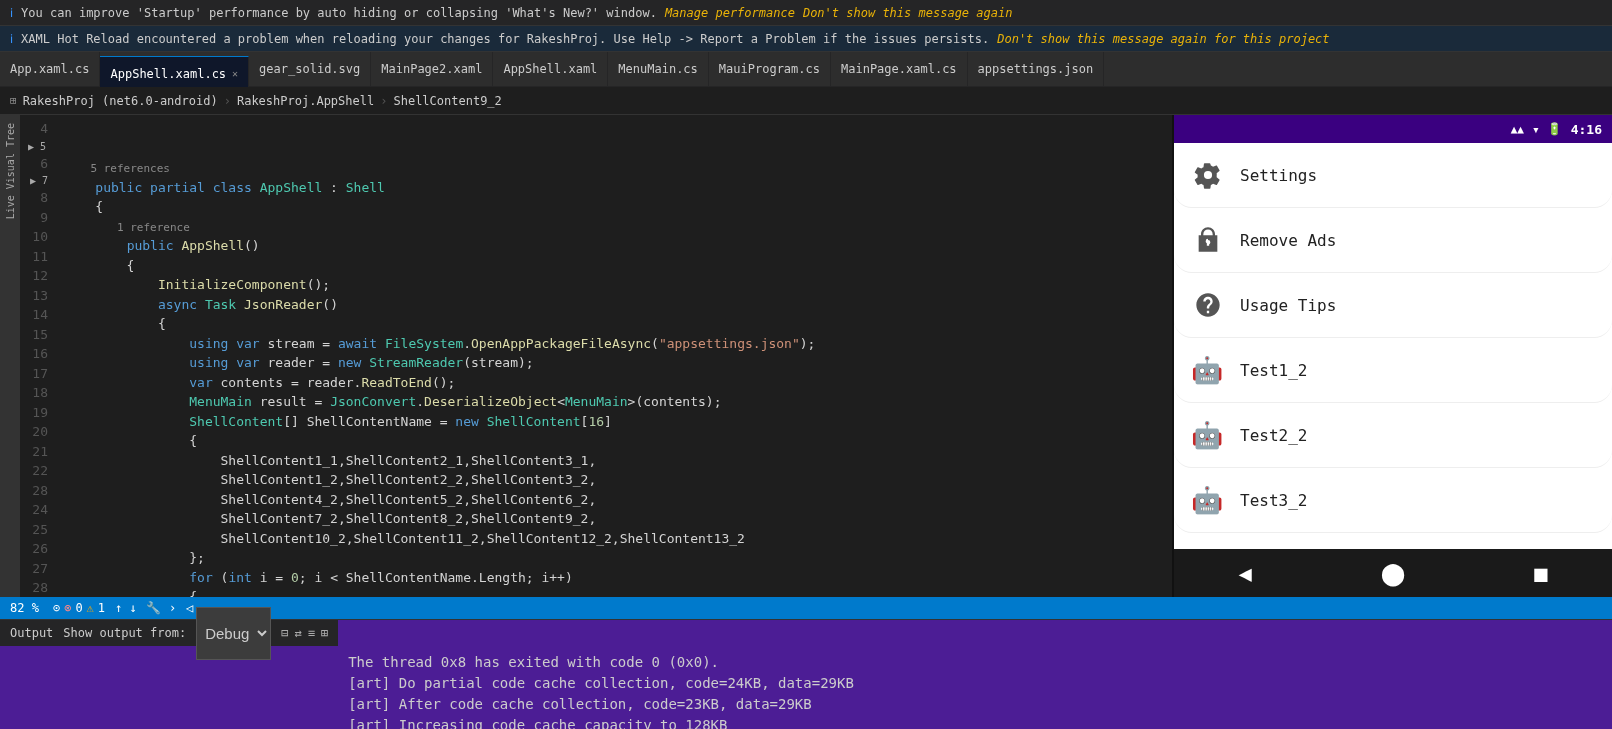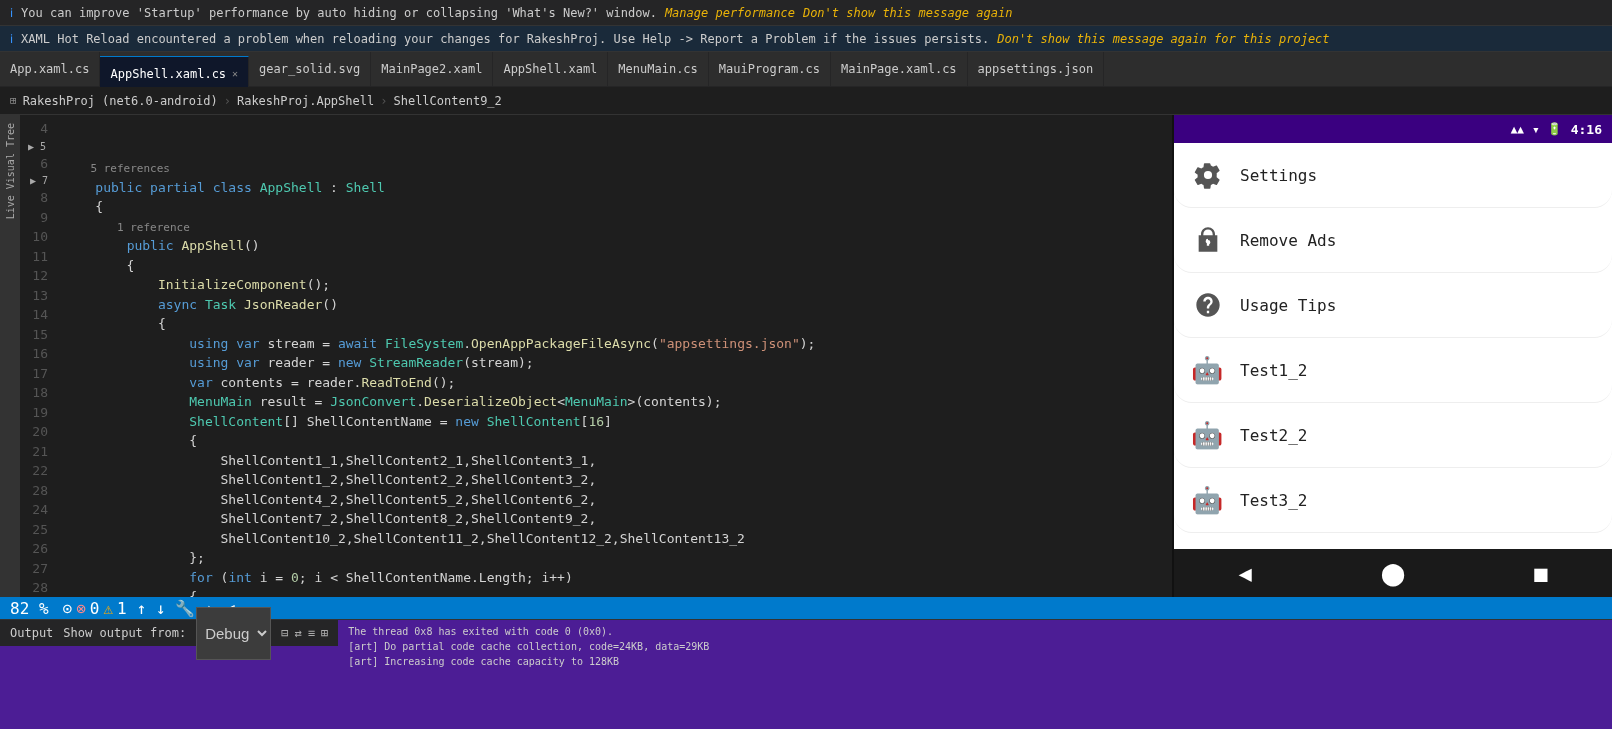--- a/index.html
+++ b/index.html
@@ -99,21 +99,21 @@
     .code-lines .str { color: #ce9178; }
     .code-lines .num { color: #b5cea8; }
 
     
     .status-bar {
       background: #007acc;
       height: 22px;
       display: flex;
       align-items: center;
       padding: 0 10px;
-      font-size: 16px;
+      font-size: 12px;
       color: #fff;
       gap: 10px;
       flex-shrink: 0;
     }
     .status-errors { display: flex; align-items: center; gap: 4px; }
 
     .output-panel {
       background: #4c1d95;
       height: 110px;
       flex-shrink: 0;
@@ -133,27 +133,28 @@
       flex-shrink: 0;
     }
     .output-dropdown {
       background: #3c3c3c;
       border: 1px solid #555;
       color: #ccc;
       font-size: 15px;
       padding: 16px 4px;
     }
     .output-text {
-      font-size: 10px;
+      font-size: 14px;
       font-family: Consolas, monospace;
       color: #ccc;
       padding: 4px 10px;
       overflow: auto;
       flex: 1;
       line-height: 1.5;
+      margin-top: 28px;
     }
 
     
     .phone-panel {
       width: 440px;
       flex-shrink: 0;
       background: #2b2b2b;
       display: flex;
       flex-direction: column;
       border-left: 2px solid #111;
@@ -480,17 +481,18 @@
         <span style="margin-left:auto; display:flex; gap:6px; color:#aaa;">
           <span>⊟</span>
           <span>⇄</span>
           <span>≡</span>
           <span>⊞</span>
         </span>
       </div>
       <div class="output-text">
         <div>The thread 0x8 has exited with code 0 (0x0).</div>
         <div>[art] Do partial code cache collection, code=24KB, data=29KB</div>
+        <div>[art] After code cache collection, code=23KB, data=29KB</div>
         <div>[art] Increasing code cache capacity to 128KB</div>
       </div>
     </div>
   </div>
 </div>
 
 </body></html>

